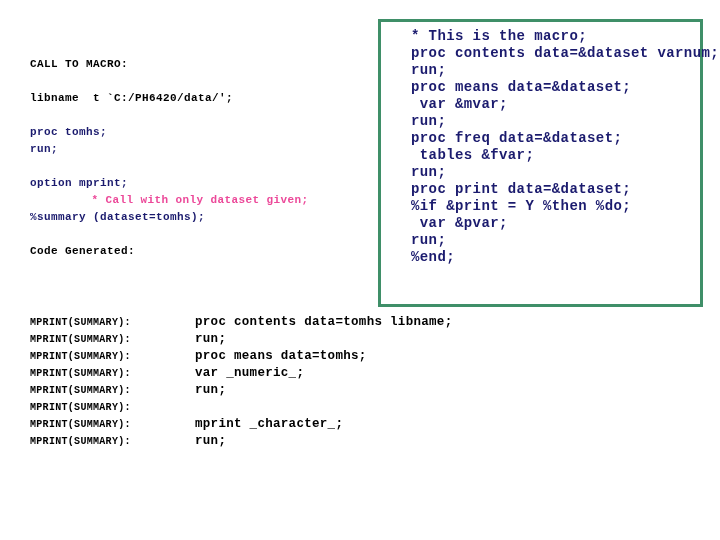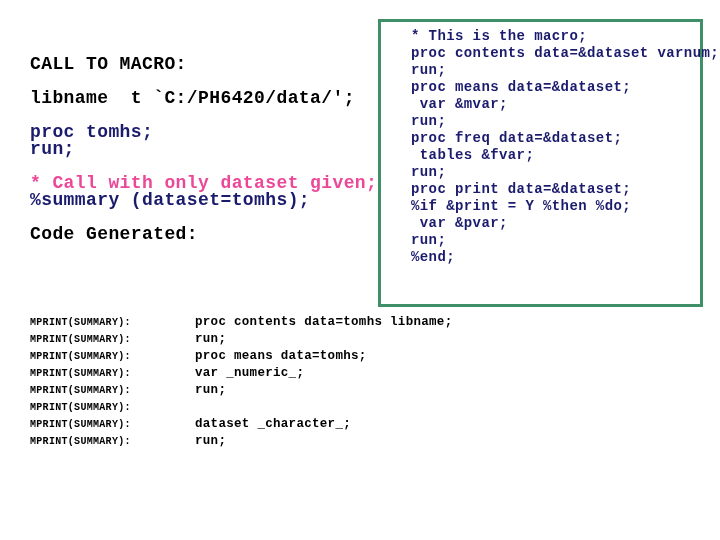--- a/index.html
+++ b/index.html
@@ -26,21 +26,21 @@
   
   #left-column {
     position: absolute;
     left: 30px;
     top: 56px;
     width: 340px;
   }
 
   .code-line {
     font-family: "Liberation Mono", "DejaVu Sans Mono", monospace;
-    font-size: 18px;
+    font-size: 11px;
     line-height: 17px;
     white-space: pre;
     letter-spacing: 0.4px;
     font-weight: bold;
   }
   .c-black  { color: #000000; }
   .c-navy   { color: #1b1b6e; }
   .c-green  { color: #ec4899; text-align: center; }
 
   .blank-line { height: 17px; }
@@ -107,20 +107,21 @@
 
     <div class="code-line c-black">libname  t `C:/PH6420/data/';</div>
 
     <div class="blank-line"></div>
 
     <div class="code-line c-navy">proc tomhs;</div>
     <div class="code-line c-navy">run;</div>
 
     <div class="blank-line"></div>
 
+    <div class="code-line c-navy">option mprint;</div>
     <div class="code-line c-green">* Call with only dataset given;</div>
     <div class="code-line c-navy">%summary (dataset=tomhs);</div>
 
     <div class="blank-line"></div>
 
     <div class="code-line c-black">Code Generated:</div>
   </div>
 
   <div id="generated-code">
 
@@ -148,21 +149,21 @@
       <div class="mprint-label">MPRINT(SUMMARY):</div>
       <div class="mprint-code">run;</div>
     </div>
 
     <div class="mprint-row">
       <div class="mprint-label">MPRINT(SUMMARY):</div>
     </div>
 
     <div class="mprint-row">
       <div class="mprint-label">MPRINT(SUMMARY):</div>
-      <div class="mprint-code">dataset _character_;</div>
+      <div class="mprint-code">mprint _character_;</div>
     </div>
 
     <div class="mprint-row">
       <div class="mprint-label">MPRINT(SUMMARY):</div>
       <div class="mprint-code">run;</div>
     </div>
   </div>
 
   <div id="macro-box">
     <div class="code-line c-navy">* This is the macro;</div>

